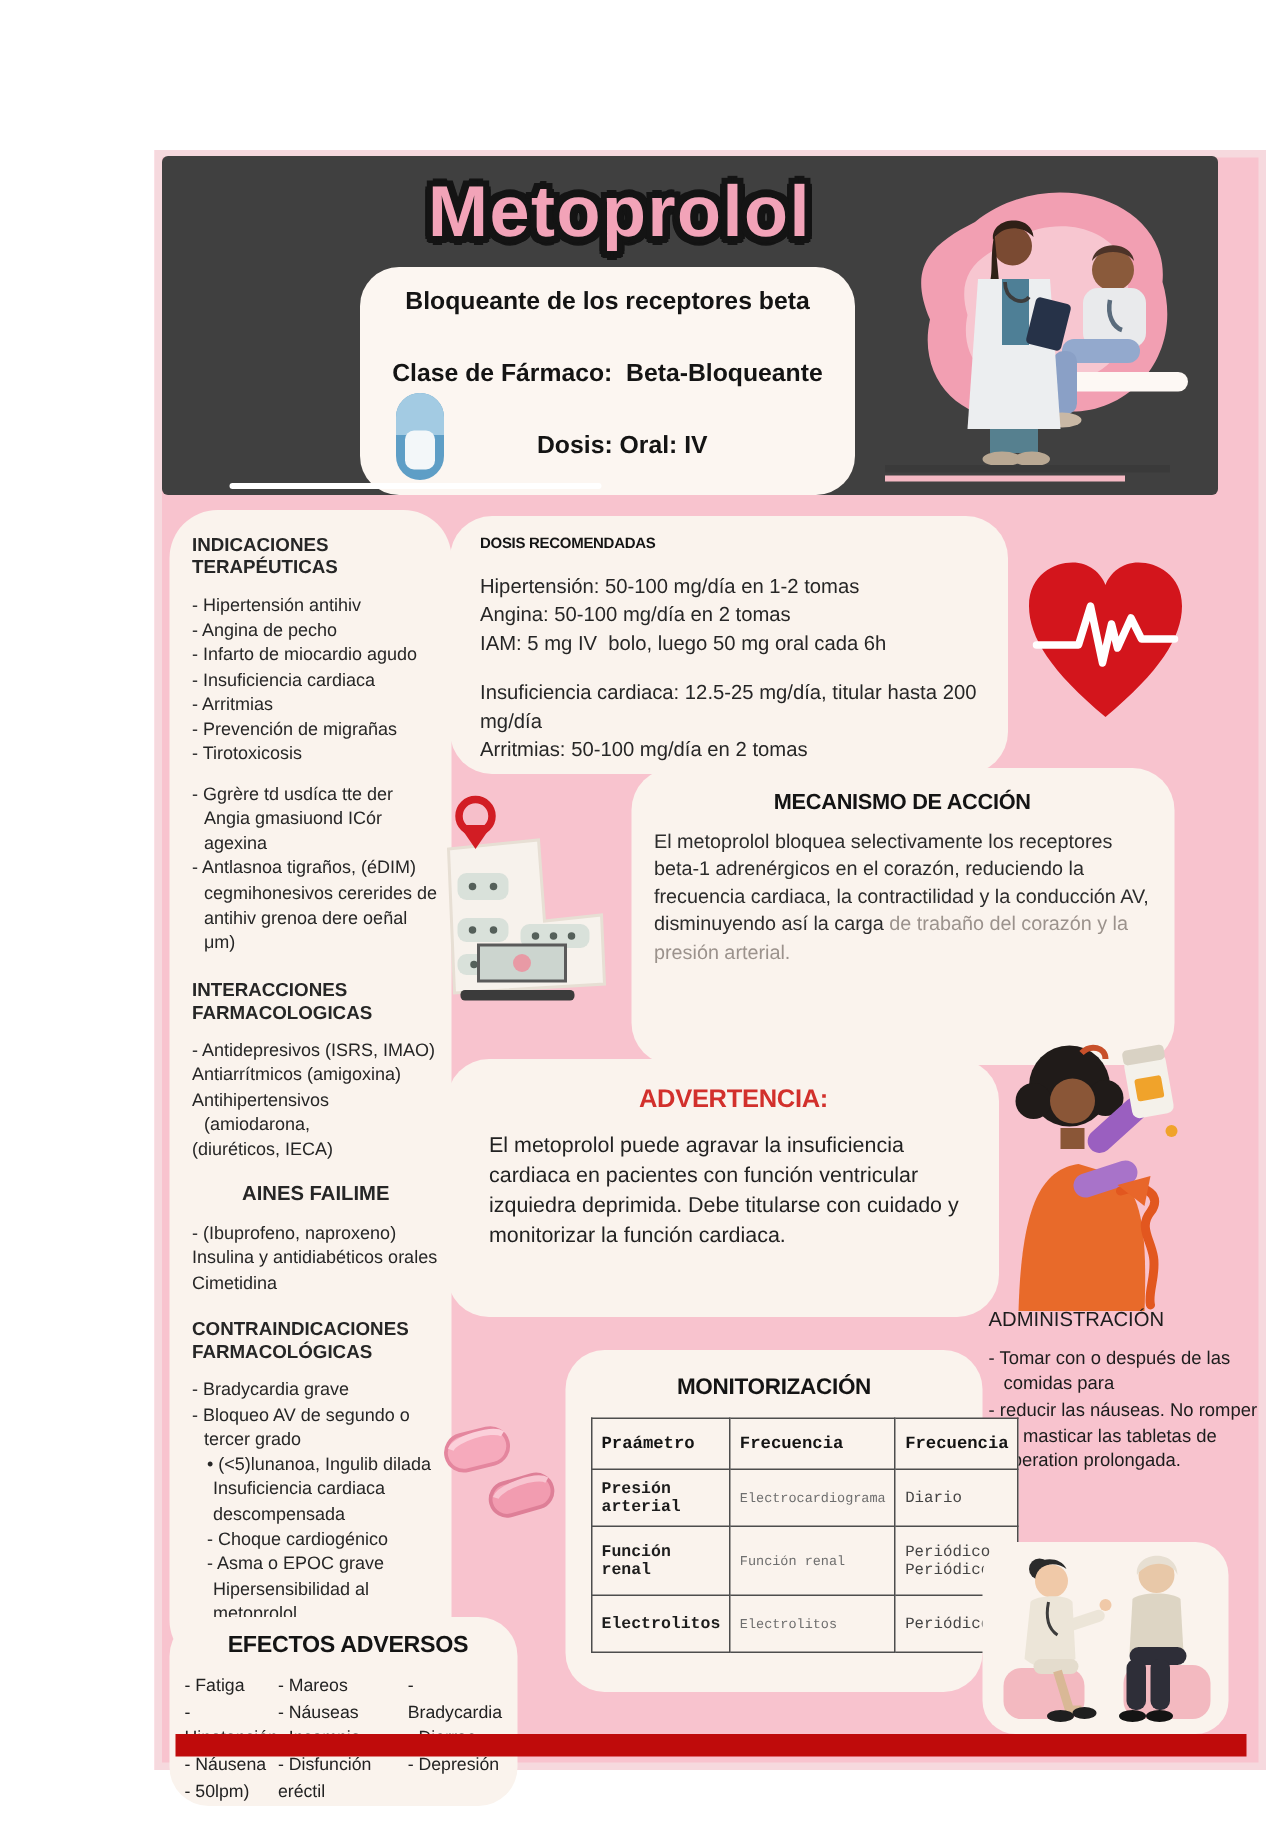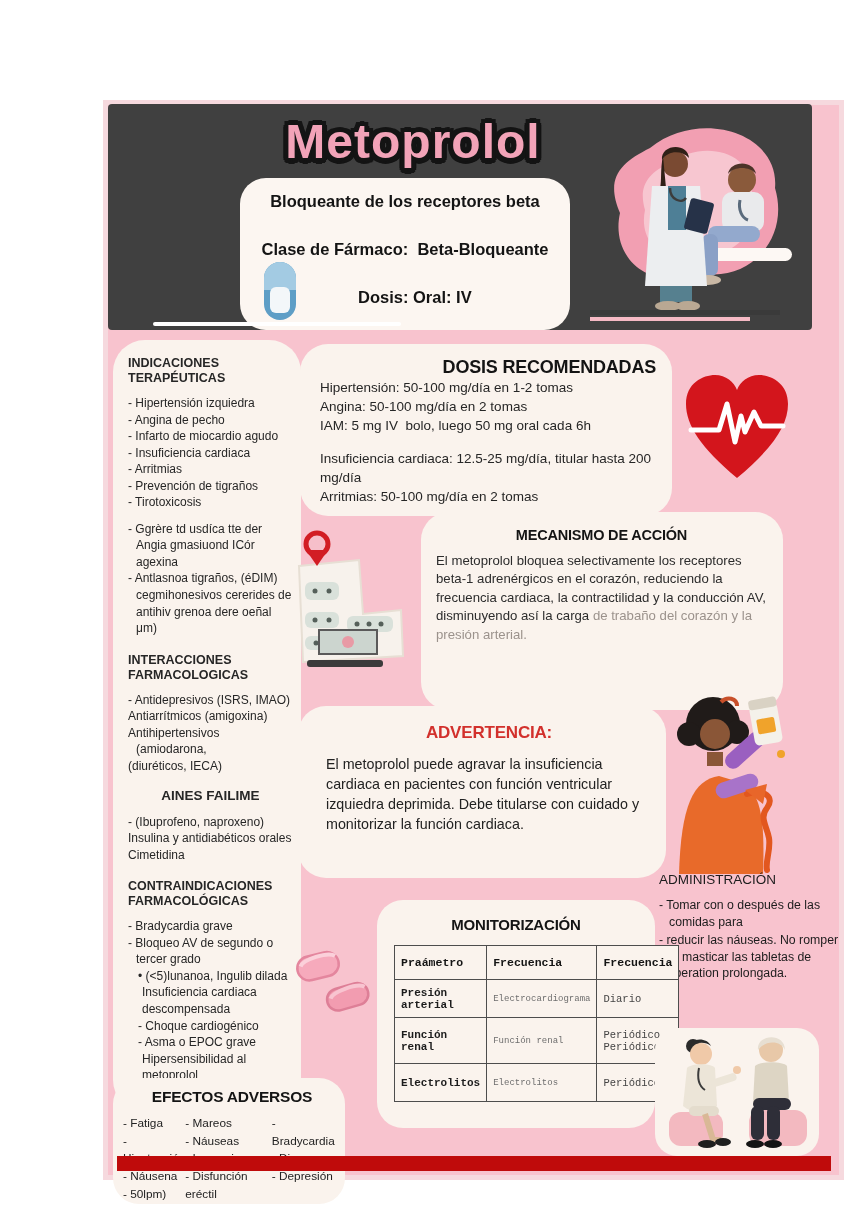--- a/index.html
+++ b/index.html
@@ -35,21 +35,21 @@
   .card h3 { font-size:13px; font-weight:700; color:#141414; line-height:1.15; letter-spacing:-0.2px; }
 
   .left-card { left:10px; top:240px; width:188px; height:772px; padding:16px 8px 0 15px; }
   .left-card .sec-title { font-size:12.5px; font-weight:700; line-height:1.2; margin-bottom:9px; }
   .left-card .sec-title.center { text-align:center; font-size:13.5px; }
   .left-card .item { font-size:12px; line-height:1.38; padding-left:8px; text-indent:-8px; }
   .left-card .item.ind { padding-left:18px; text-indent:-8px; }
   .left-card .item.ctr { padding-left:14px; text-indent:0; } .gap10{height:10px} .gap14{height:14px} .gap16{height:16px}
 
   .dosis-card { left:197px; top:244px; width:372px; height:172px; border-radius:28px; padding:13px 16px 0 20px; }
-  .dosis-card h3 { text-align:right; font-size:18px; }
+  .dosis-card h3 { text-align:left; font-size:10px; margin-bottom:12px; }
   .dosis-line { font-size:13.5px; line-height:1.42; white-space:pre-wrap; }
 
   .heart-illo { position:absolute; left:578px; top:268px; }
   .map-illo { position:absolute; left:186px; top:424px; }
 
   .mecanismo-card { left:318px; top:412px; width:362px; height:198px; border-radius:28px; padding:15px 16px 0 15px; }
   .mecanismo-card h3 { text-align:center; font-size:14.5px; margin-bottom:8px; }
   .mecanismo-body { font-size:13.2px; line-height:1.4; color:#2c2c2c; }
   .mecanismo-body .faded { color:#9b928c; }
 
@@ -130,26 +130,26 @@
         <rect x="70" y="178" width="32" height="16" fill="#56808f"></rect>
         <ellipse cx="78" cy="198" rx="13" ry="5" fill="#b9a893"></ellipse>
         <ellipse cx="98" cy="198" rx="12" ry="5" fill="#b9a893"></ellipse>
         <rect x="0" y="202" width="190" height="5" fill="#3a3a3a"></rect>
         <rect x="0" y="209" width="160" height="4" fill="#f5b9c4"></rect>
       </svg>
     </div>
 
     <div class="card left-card">
       <div class="sec-title">INDICACIONES TERAPÉUTICAS</div>
-      <div class="item">- Hipertensión izquiedra</div>
+      <div class="item">- Hipertensión antihiv</div>
       <div class="item">- Angina de pecho</div>
       <div class="item">- Infarto de miocardio agudo</div>
       <div class="item">- Insuficiencia cardiaca</div>
       <div class="item">- Arritmias</div>
-      <div class="item">- Prevención de tigraños</div>
+      <div class="item">- Prevención de migrañas</div>
       <div class="item">- Tirotoxicosis</div>
       <div class="gap10"></div>
       <div class="item">- Ggrère td usdíca tte der Angia gmasiuond ICór agexina</div>
       <div class="item">- Antlasnoa tigraños, (éDIM) cegmihonesivos cererides de antihiv grenoa dere oeñal μm)</div>
       <div class="gap16"></div>
 
       <div class="sec-title">INTERACCIONES FARMACOLOGICAS</div>
       <div class="item">- Antidepresivos (ISRS, IMAO)</div>
       <div class="item">Antiarrítmicos (amigoxina)</div>
       <div class="item">Antihipertensivos (amiodarona,</div>

